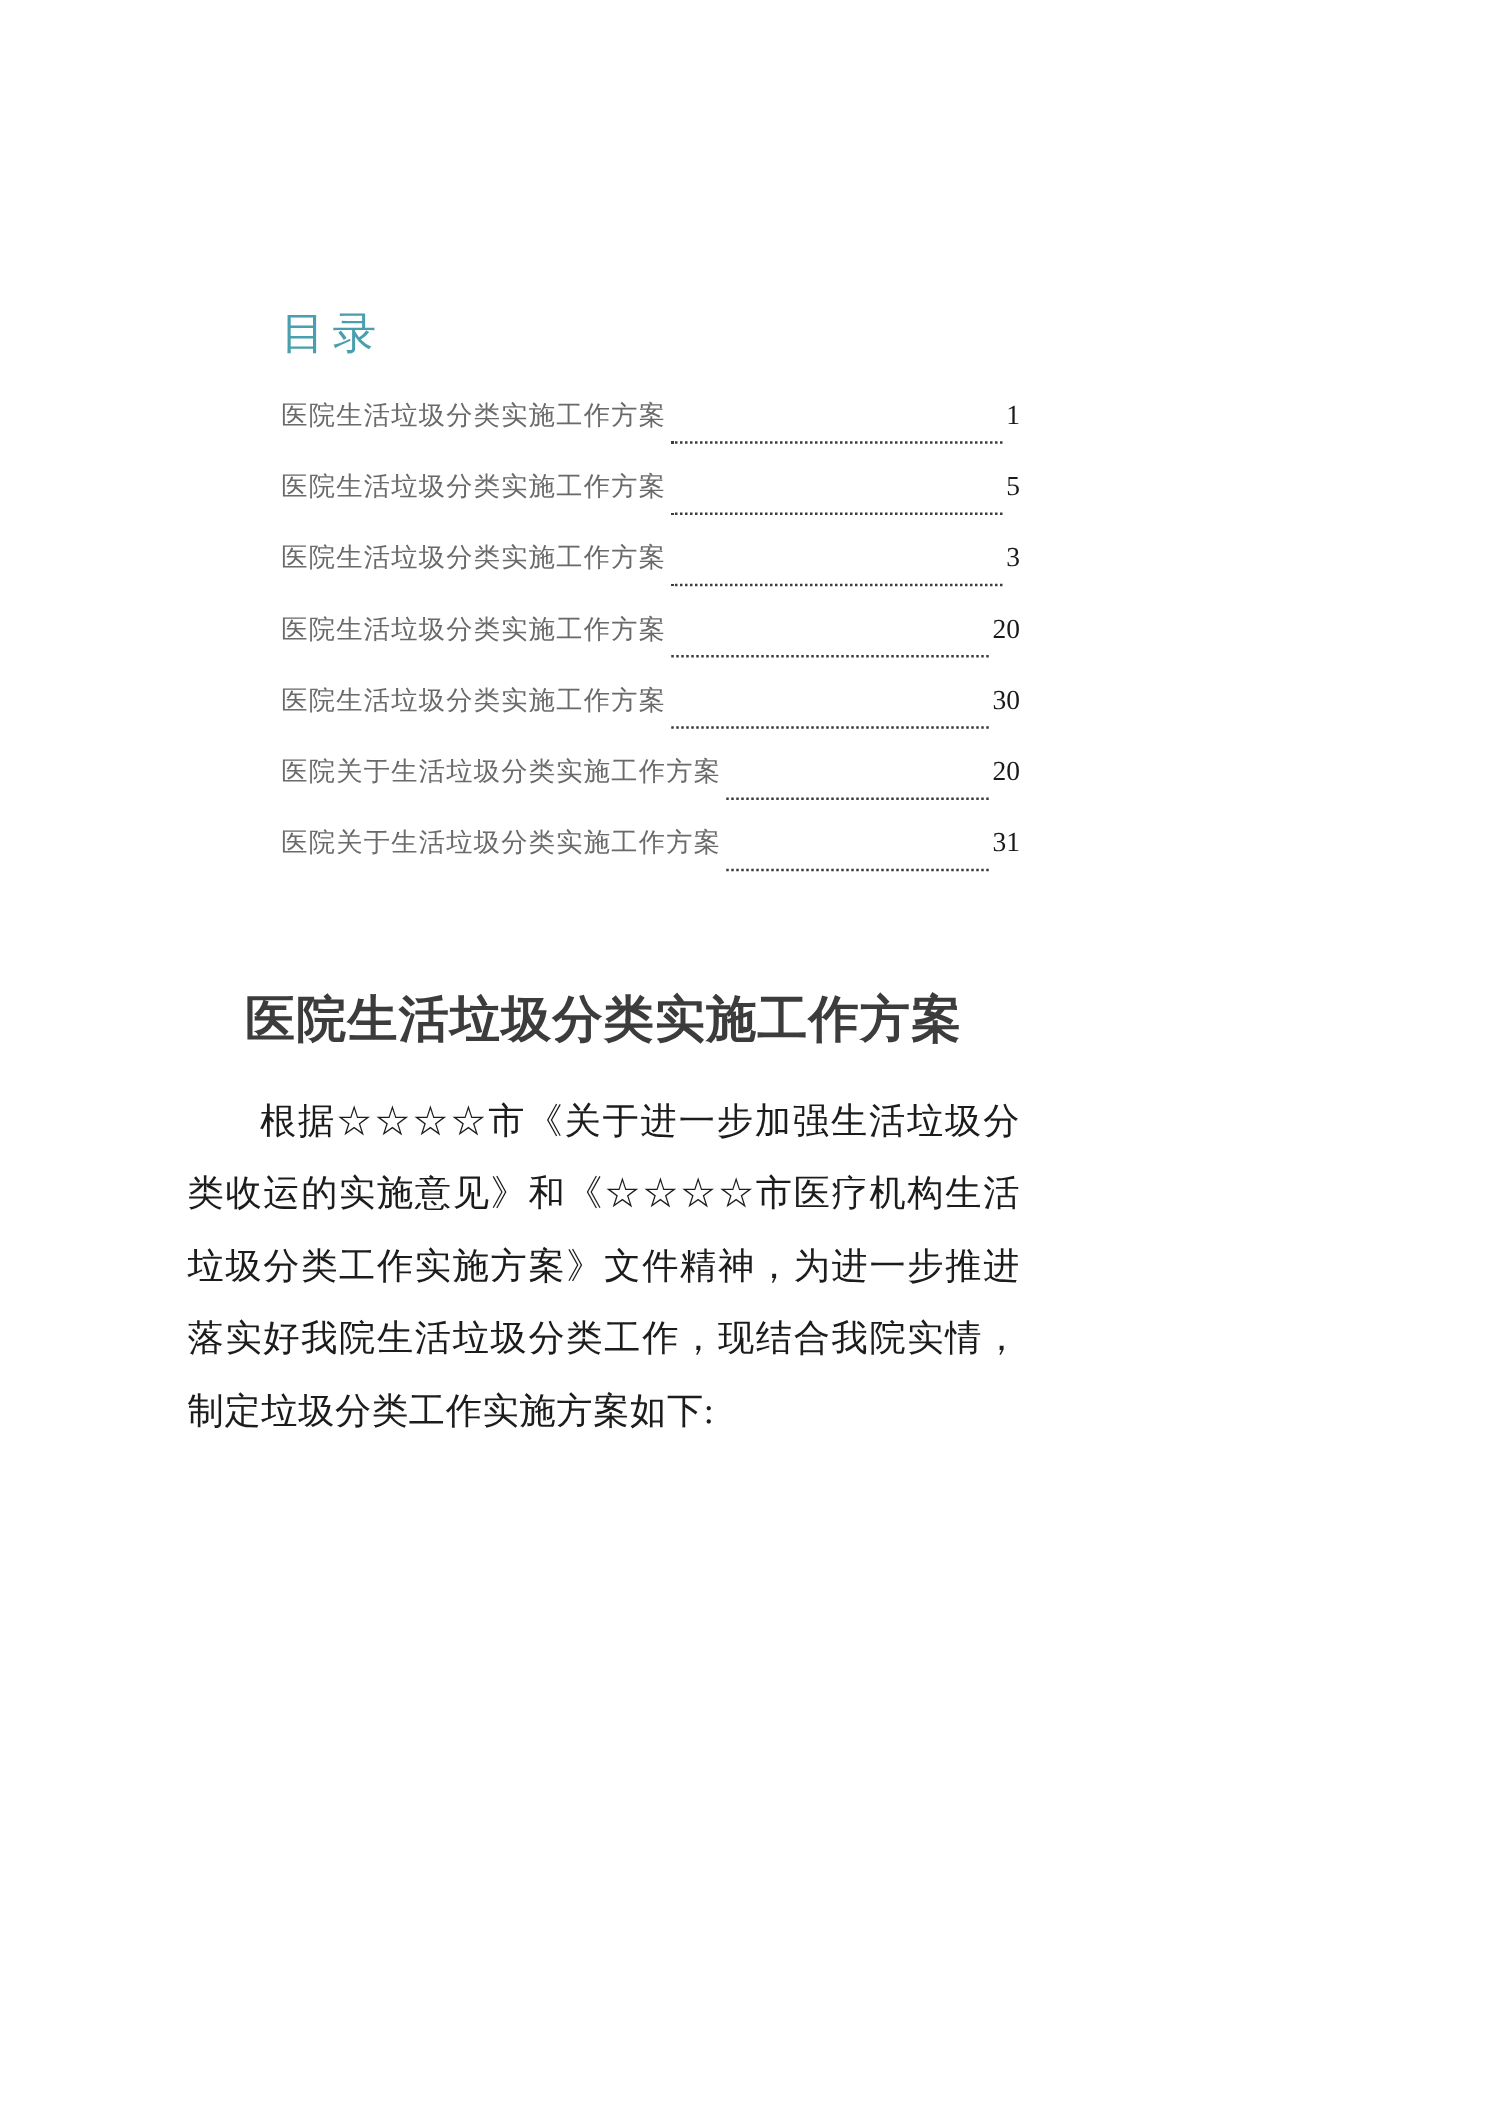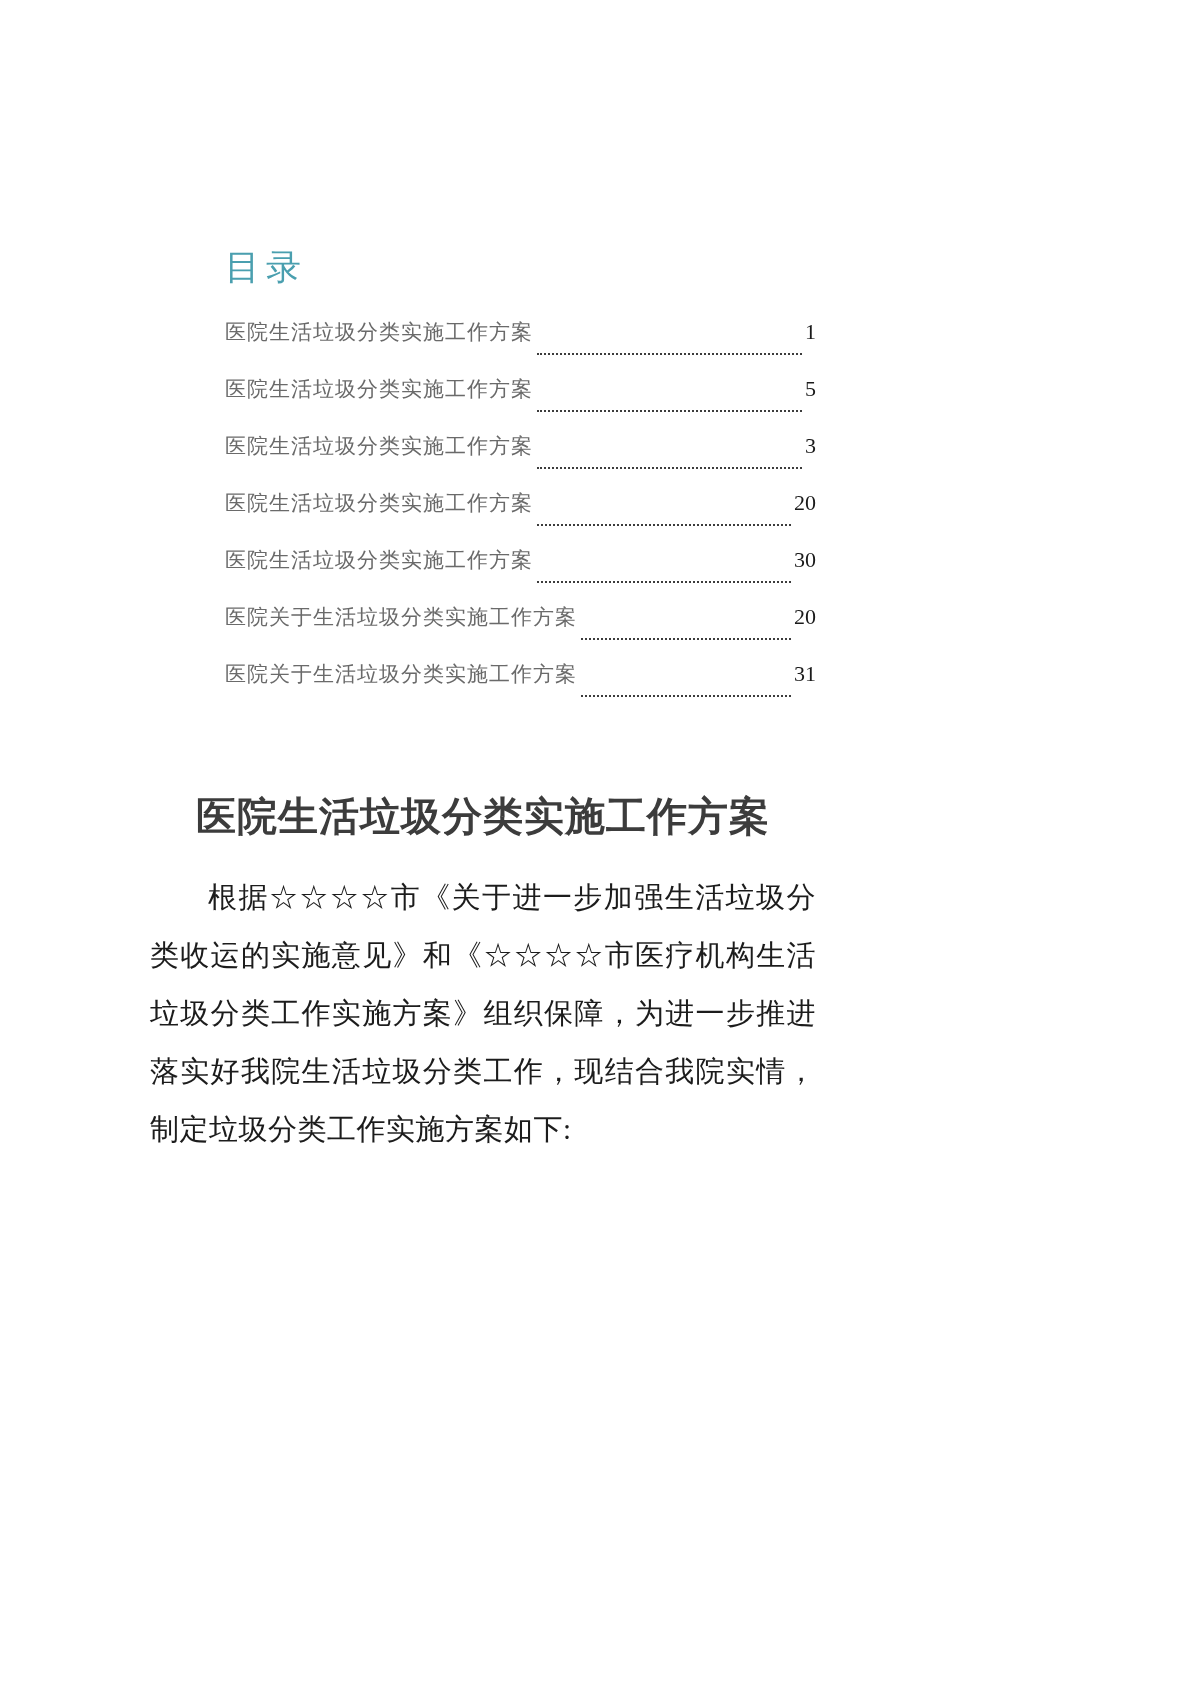--- a/index.html
+++ b/index.html
@@ -132,17 +132,17 @@
     </div>
     <div class="toc-entry">
       <span class="toc-title">医院关于生活垃圾分类实施工作方案</span>
       <span class="leader"></span>
       <span class="toc-num">31</span>
     </div>
   </nav>
 
   <h2 class="article-title">医院生活垃圾分类实施工作方案</h2>
 
-  <p class="body-par">根据☆☆☆☆市《关于进一步加强生活垃圾分类收运的实施意见》和《☆☆☆☆市医疗机构生活垃圾分类工作实施方案》组织保障，为进一步推进落实好我院生活垃圾分类工作，现结合我院实情，制定垃圾分类工作实施方案如下:</p>
+  <p class="body-par">根据☆☆☆☆市《关于进一步加强生活垃圾分类收运的实施意见》和《☆☆☆☆市医疗机构生活垃圾分类工作实施方案》文件精神，为进一步推进落实好我院生活垃圾分类工作，现结合我院实情，制定垃圾分类工作实施方案如下:</p>
 
 
 
 </div>
 
 </body></html>

